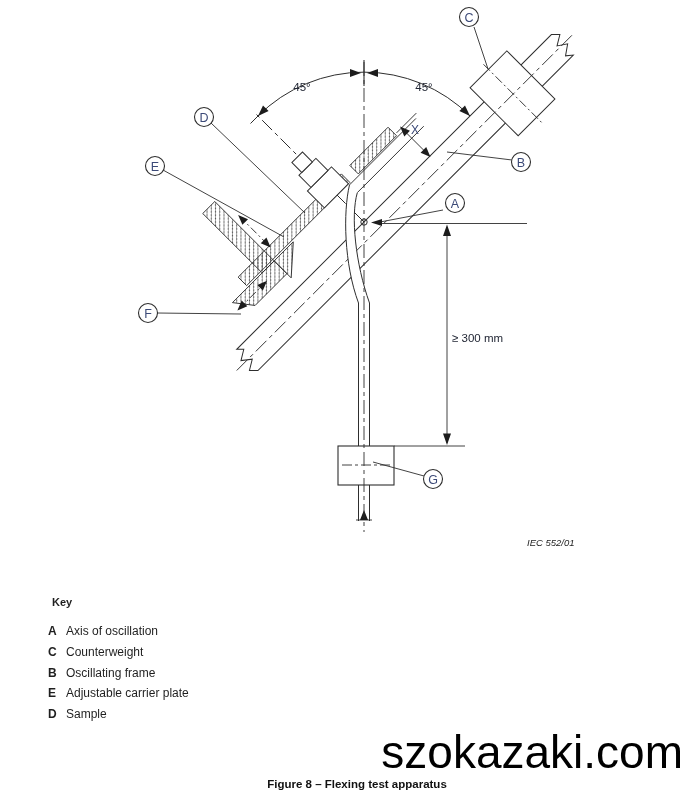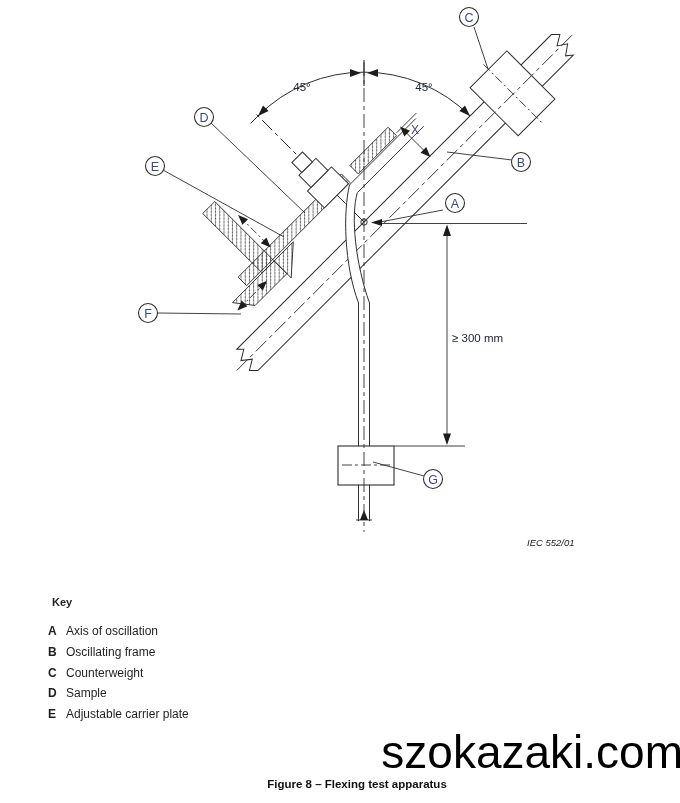--- a/index.html
+++ b/index.html
@@ -127,24 +127,24 @@
     <text x="433" y="483.5" text-anchor="middle" class="t-part">G</text>
   </g>
 
   <text x="527" y="546" class="t-iec">IEC  552/01</text>
 </svg>
 
 
 <div class="key-block">
   <p class="key-title">Key</p>
   <div class="key-row"><span class="key-letter">A</span><span>Axis of oscillation</span></div>
+  <div class="key-row"><span class="key-letter">C</span><span>Counterweight</span></div>
   <div class="key-row"><span class="key-letter">B</span><span>Oscillating frame</span></div>
-  <div class="key-row"><span class="key-letter">C</span><span>Counterweight</span></div>
+  <div class="key-row"><span class="key-letter">E</span><span>Adjustable carrier plate</span></div>
   <div class="key-row"><span class="key-letter">D</span><span>Sample</span></div>
-  <div class="key-row"><span class="key-letter">E</span><span>Adjustable carrier plate</span></div>
 </div>
 
 
 <div class="watermark">szokazaki.com</div>
 
 
 <div class="caption">Figure 8 – Flexing test apparatus</div>
 
 </div>
 

